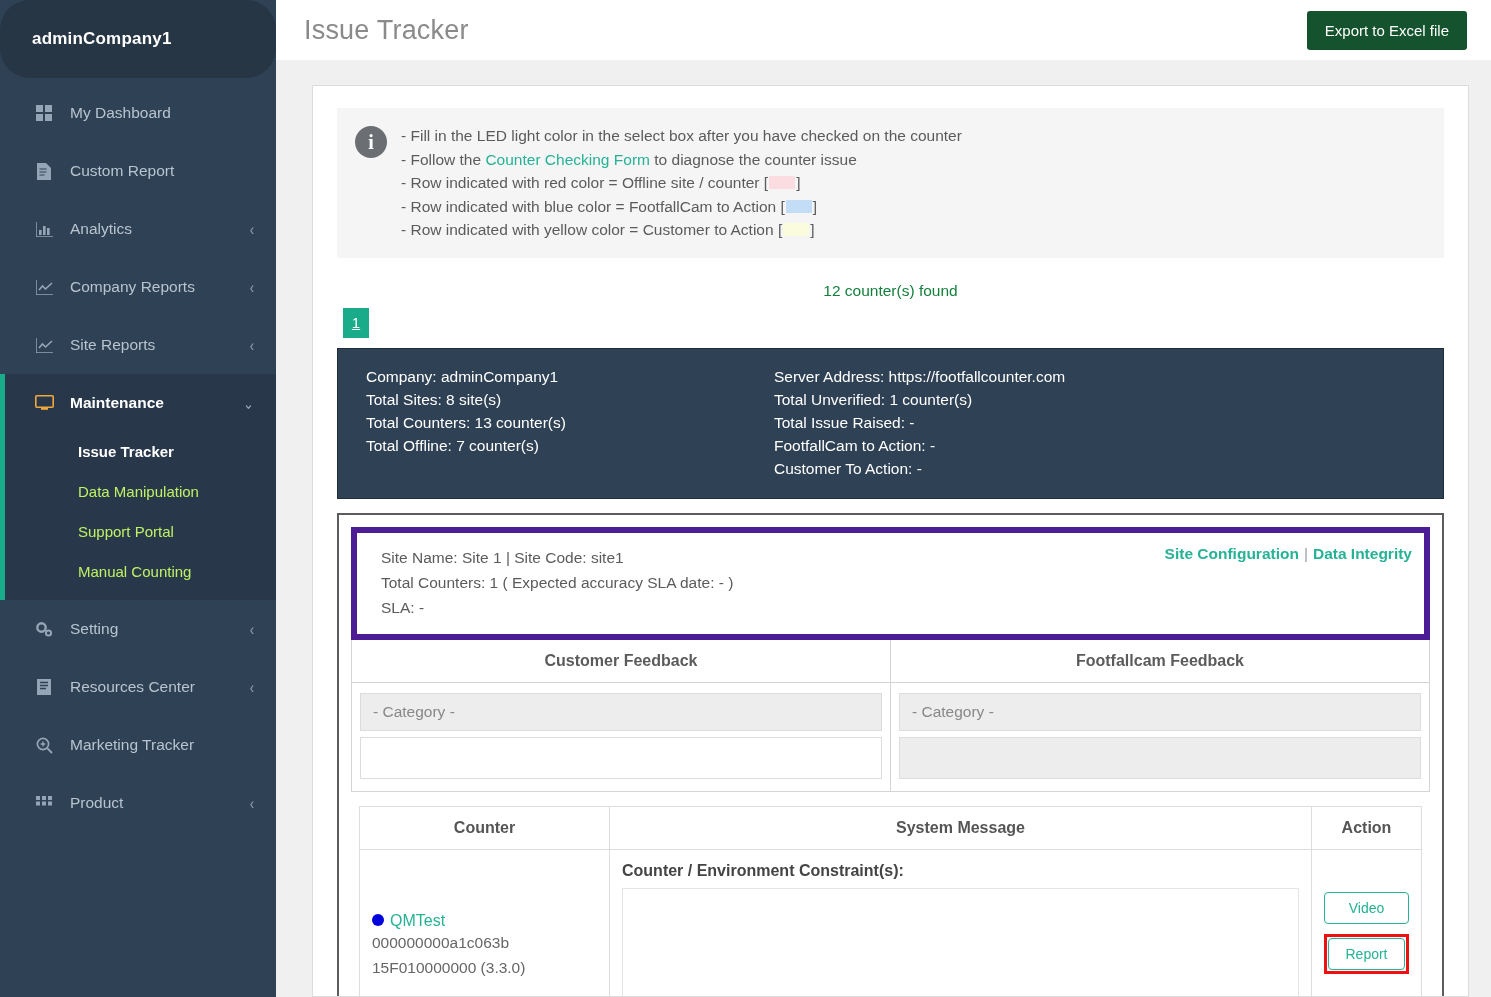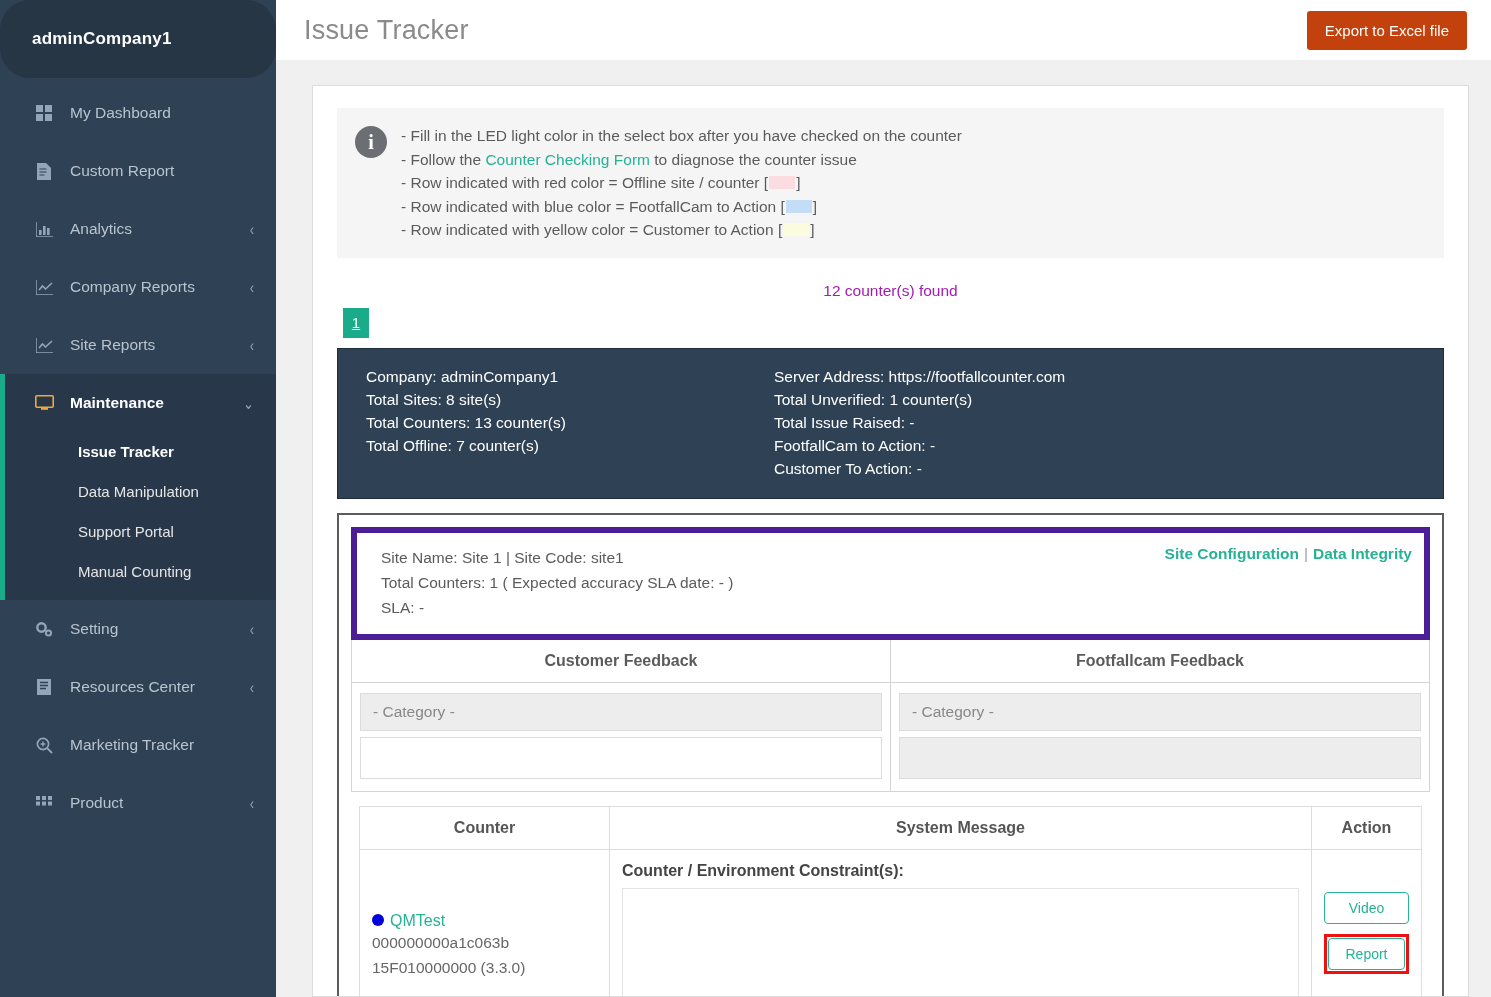--- a/index.html
+++ b/index.html
@@ -55,21 +55,21 @@
     border-left: 5px solid #1aab8b;
     padding-bottom: 8px;
   }
   .nav-group-active .nav-item { padding-left: 27px; }
   .nav-group-active > .nav-item > .label { color: #ffffff; font-weight: bold; }
   .nav-group-active > .nav-item > .ico { color: #f0a83c; }
   .sub-item {
     display: block;
     padding: 0 0 0 73px;
     line-height: 40px;
-    color: #e5e5e5;
+    color: #bef264;
     font-size: 15px;
     cursor: pointer;
     white-space: nowrap;
   }
   .sub-item.active { color: #ffffff; font-weight: bold; }
 
   
   .main {
     flex: 1 1 auto; height: 997px;
     background: #f0f0f0;
@@ -82,21 +82,21 @@
     display: flex; align-items: center;
     padding: 0 24px 0 28px;
     position: relative;
   }
   .page-title {
     font-size: 27px; color: #8a8a8a; font-weight: normal;
     letter-spacing: .2px;
   }
   .btn-export {
     margin-left: auto;
-    background: #c2410c;
+    background: #14532d;
     color: #ffffff;
     border: none;
     border-radius: 3px;
     font-size: 15px;
     font-family: "Liberation Sans", sans-serif;
     padding: 11px 18px;
     cursor: pointer;
   }
 
   .content-wrap { flex: 1 1 auto; padding: 25px 22px 0 36px; overflow: hidden; }
@@ -130,21 +130,21 @@
   .alert a { color: #25b295; text-decoration: none; cursor: pointer; }
   .swatch {
     display: inline-block;
     width: 26px; height: 13px;
     vertical-align: -1px;
     margin: 0 1px;
   }
 
   .found-line {
     text-align: center;
-    font-size: 15.5px; color: #a21caf;
+    font-size: 15.5px; color: #15803d;
     padding: 24px 0 8px 0;
   }
   .pager { padding: 0 0 10px 6px; }
   .page-num {
     display: inline-block;
     width: 26px; height: 30px;
     line-height: 30px;
     text-align: center;
     background: #1aab8b;
     color: #ffffff;

